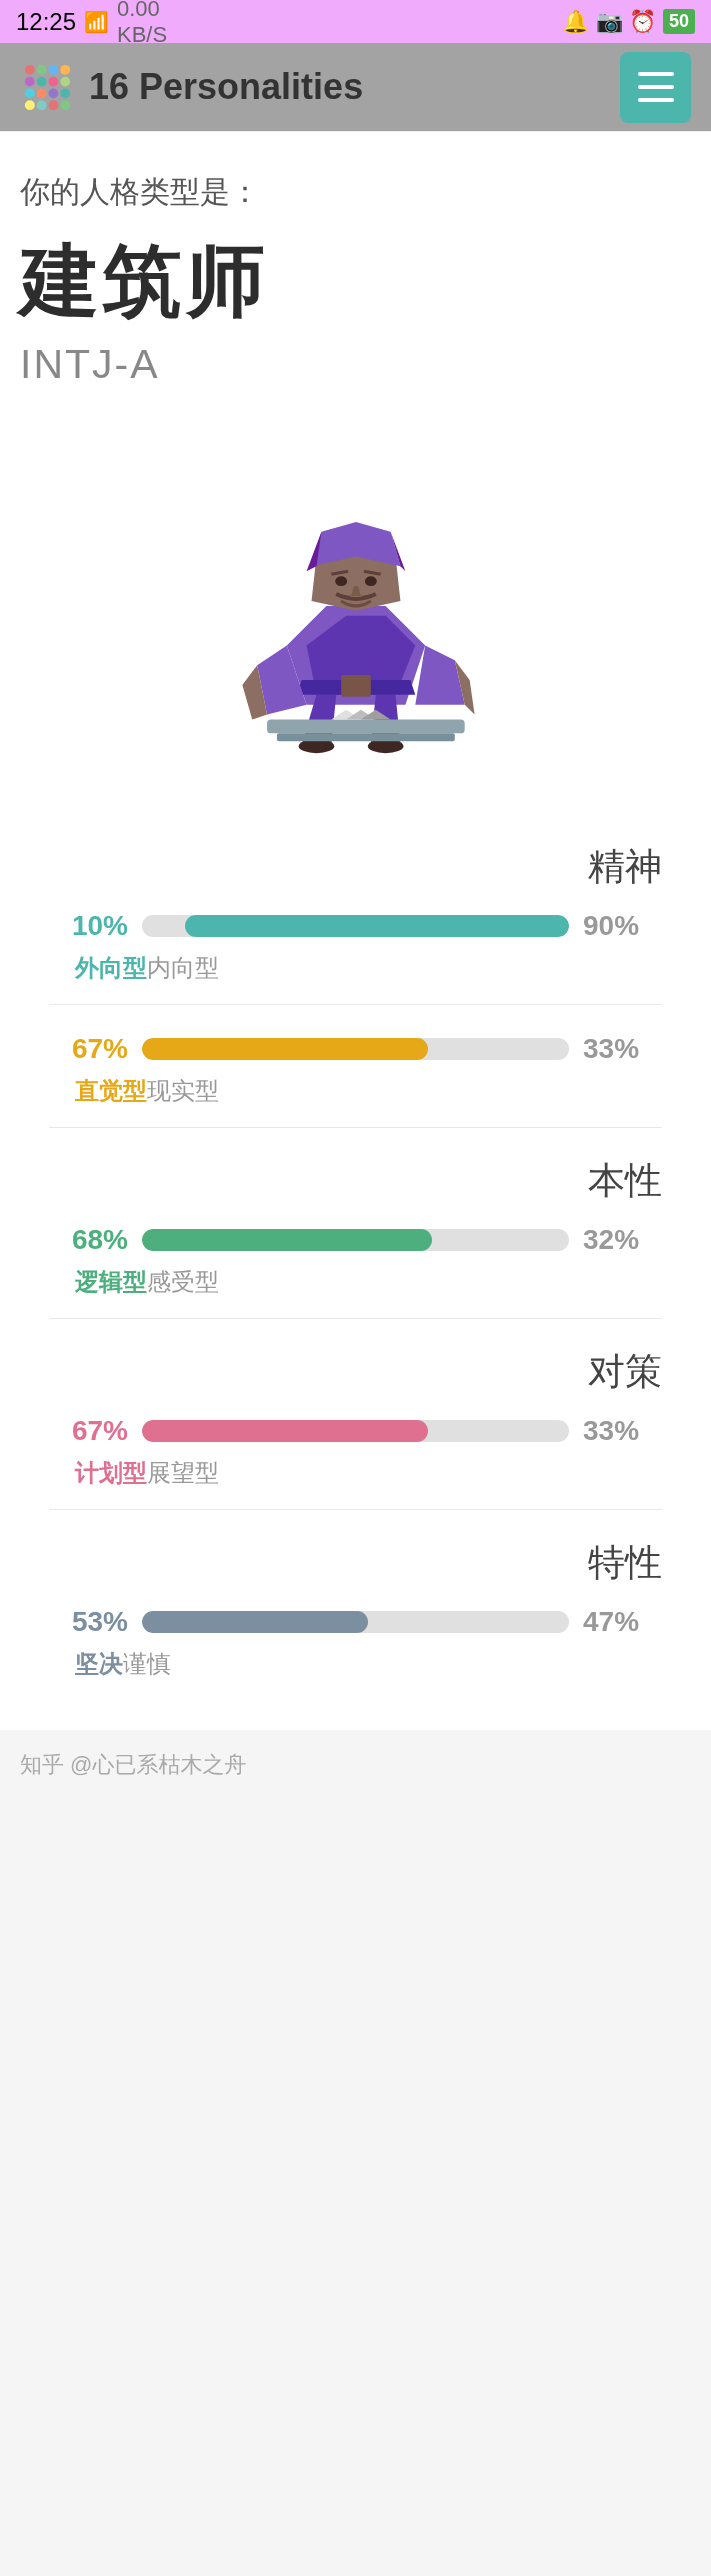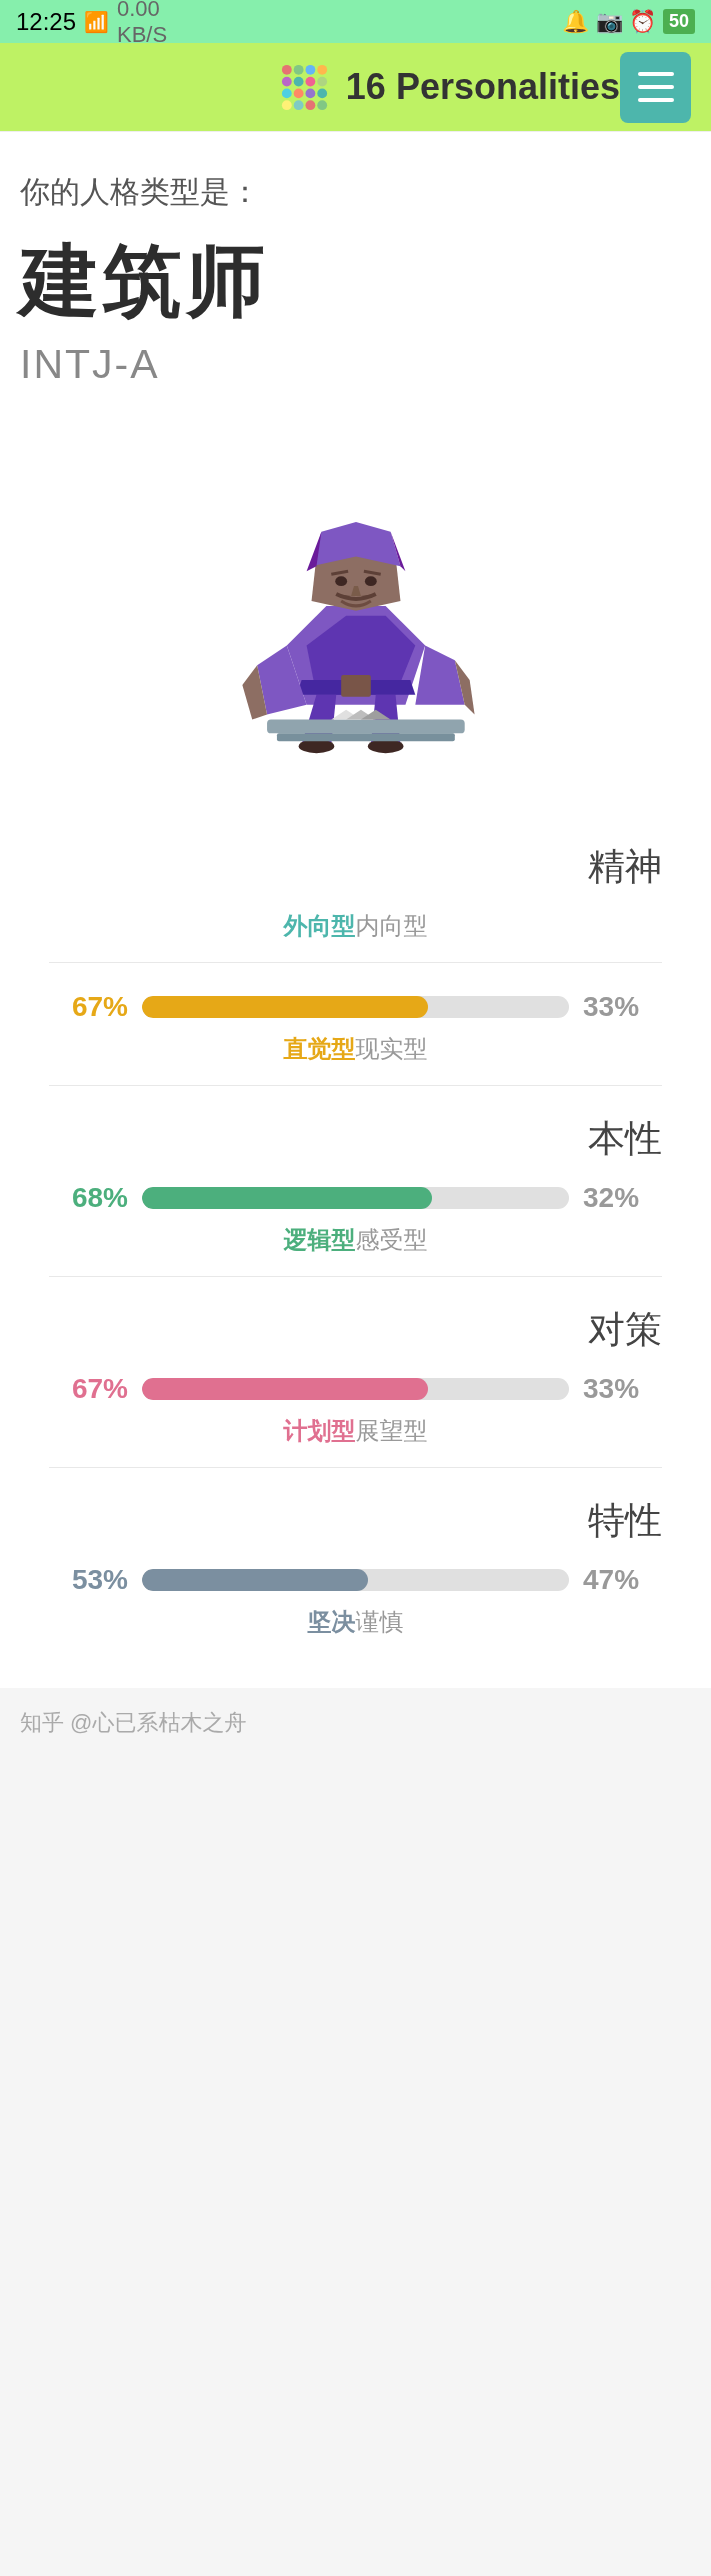--- a/index.html
+++ b/index.html
@@ -6,21 +6,21 @@
     * { margin: 0; padding: 0; box-sizing: border-box; }
     body {
       width: 711px;
       background: #f5f5f5;
       font-family: 'PingFang SC', 'Hiragino Sans GB', 'Microsoft YaHei', sans-serif;
       overflow-x: hidden;
     }
 
     
     .status-bar {
-      background: #86efac;
+      background: #f0abfc;
       height: 43px;
       display: flex;
       align-items: center;
       justify-content: space-between;
       padding: 0 16px;
       font-size: 24px;
       font-weight: 500;
     }
     .status-bar-left { display: flex; align-items: center; gap: 8px; }
     .status-bar-right { display: flex; align-items: center; gap: 6px; font-size: 22px; }
@@ -28,25 +28,25 @@
       background: #4caf50;
       color: #fff;
       font-size: 18px;
       padding: 2px 6px;
       border-radius: 3px;
       font-weight: bold;
     }
 
     
     .header {
-      background: #bef264;
+      background: #a3a3a3;
       height: 89px;
       display: flex;
       align-items: center;
-      justify-content: flex-end;
+      justify-content: space-between;
       padding: 0 20px;
       border-bottom: 1px solid #eee;
     }
     .logo-area {
       display: flex;
       align-items: center;
       gap: 14px;
     }
     .logo-icon {
       width: 55px;
@@ -165,23 +165,24 @@
       overflow: hidden;
       position: relative;
     }
     .bar-fill {
       height: 100%;
       border-radius: 11px;
     }
 
     .trait-labels-row {
       display: flex;
-      justify-content: center;
+      justify-content: flex-start;
       font-size: 24px;
       padding: 0 2px;
+      margin-left: 24px;
     }
     .label-left { color: #4db6ac; font-weight: 600; }
     .label-left.gold { color: #e6a817; }
     .label-left.green { color: #4caf7d; }
     .label-left.pink { color: #e07090; }
     .label-left.slate { color: #7b8fa0; }
     .label-right { color: #999; }
 
     
     .footer {
@@ -309,20 +310,27 @@
       <polygon points="160,285 175,295 145,295" fill="#e0e0e0"></polygon>
       <polygon points="175,285 190,295 160,295" fill="#bdbdbd"></polygon>
       <polygon points="190,285 205,295 175,295" fill="#9e9e9e"></polygon>
     </svg>
   </div>
 </div>
 
 <div class="traits-section" id="traits-container">
 <div class="trait-group">
       <div class="trait-title">精神</div>
+      <div class="trait-bar-row">
+        <span class="trait-pct-left pct-teal">10%</span>
+        <div class="bar-track">
+        <div class="bar-fill bar-teal" style="width:90%; margin-left:10%;"></div>
+      </div>
+        <span class="trait-pct-right">90%</span>
+      </div>
       <div class="trait-labels-row">
         <span class="label-left">外向型</span>
         <span class="label-right">内向型</span>
       </div>
     </div>
     <div class="trait-group">
       <div class="trait-bar-row">
         <span class="trait-pct-left pct-gold">67%</span>
         <div class="bar-track">
         <div class="bar-fill bar-gold" style="width:67%;"></div>

